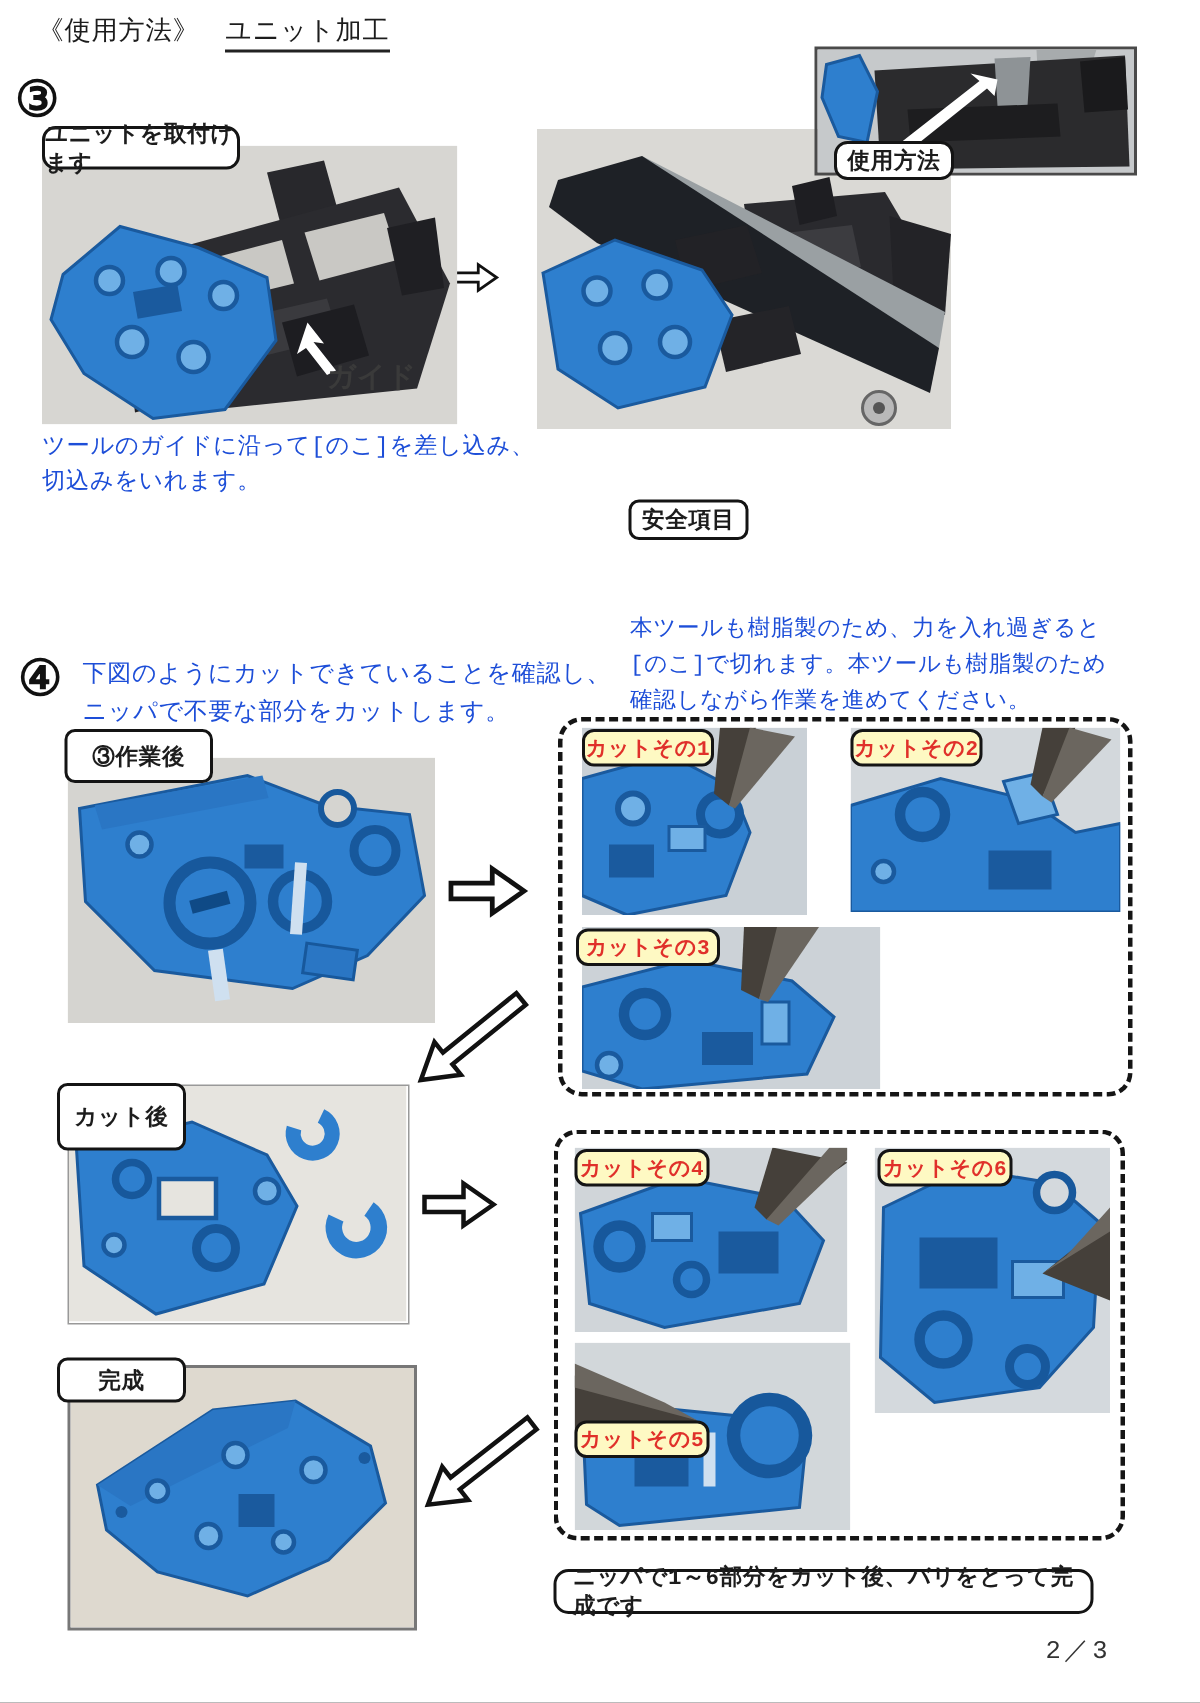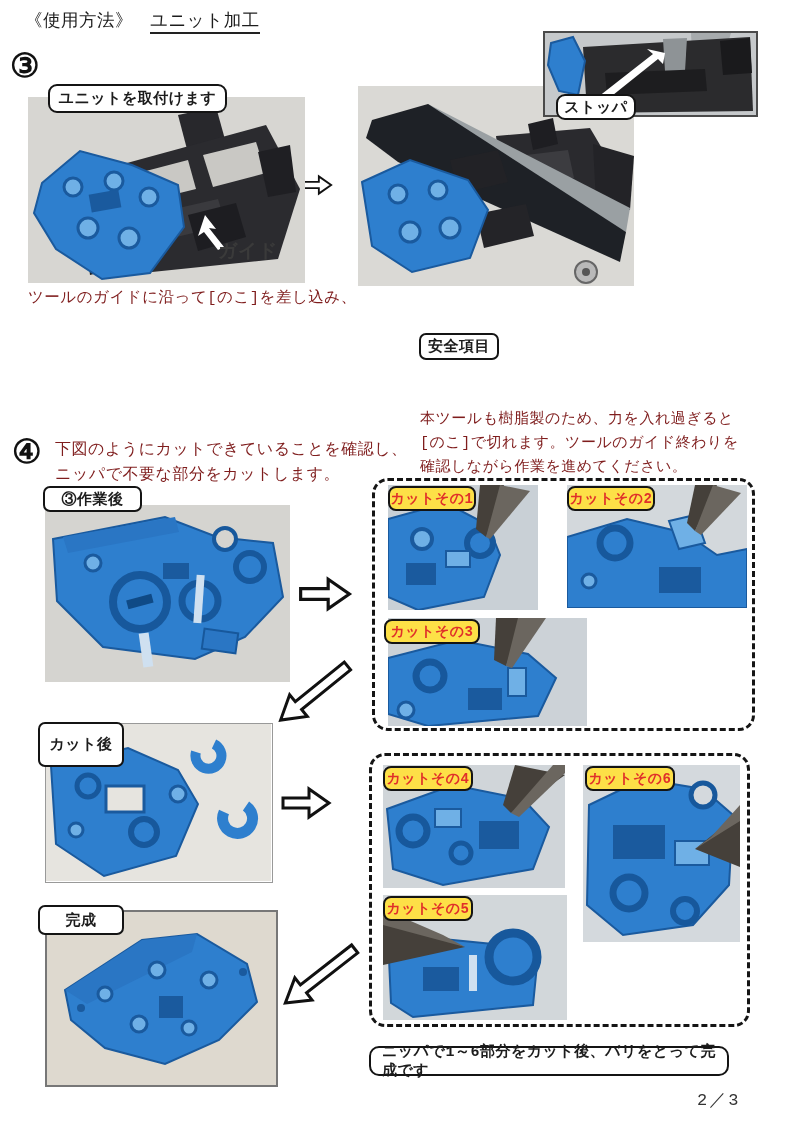--- a/index.html
+++ b/index.html
@@ -9,46 +9,46 @@
     overflow:hidden;margin:0 auto;
   }
   .abs{position:absolute;}
   .jp{letter-spacing:0.5px;}
   .tag{
     background:#fff;border:2.5px solid #141414;border-radius:9px;
     display:flex;align-items:center;justify-content:center;
     font-weight:bold;box-sizing:border-box;z-index:5;
   }
   .red-tag{
-    background:#fde047;border:2.5px solid #141414;border-radius:8px;
+    background:#fef9c3;border:2.5px solid #141414;border-radius:8px;
     display:flex;align-items:center;justify-content:center;
     font-weight:bold;font-size:14px;color:#e0302a;z-index:6;box-sizing:border-box;
   }
   .dashed-box{
     border:3px dashed #151515;border-radius:16px;box-sizing:border-box;background:#fff;z-index:1;
   }
   .photo{box-sizing:border-box;overflow:hidden;z-index:2;}
-  .caption{font-size:15.5px;line-height:23px;color:#7f1d1d;}
+  .caption{font-size:15.5px;line-height:23px;color:#1d4ed8;}
   .circ-num{font-size:33px;font-weight:bold;color:#111;line-height:1;}
   .annot{color:#3a3a3a;font-size:19px;font-weight:bold;z-index:7;}
   svg{display:block;}
 </style>
 </head>
 <body>
 
 <div id="sheet">
 
   <div class="abs jp" style="left:25px;top:8px;font-size:17.5px;">
     <span>《使用方法》</span>
     <span style="border-bottom:2px solid #222;padding-bottom:1px;margin-left:6px;">ユニット加工</span>
   </div>
 
   <div class="abs circ-num" style="left:10px;top:52px;">③</div>
 
-  <div class="abs tag jp" style="left:28px;top:84px;width:179px;height:29px;font-size:15px;margin-left:20px;">ユニットを取付けます</div>
+  <div class="abs tag jp" style="left:28px;top:84px;width:132px;height:29px;font-size:15px;">ユニットを取付けます</div>
 
   <div class="abs photo" style="left:28px;top:97px;width:277px;height:186px;">
     <svg width="277" height="186" viewBox="0 0 277 186">
       <rect x="0" y="0" width="277" height="186" fill="#d7d6d2"></rect>
 
       <polygon points="150,18 188,10 198,46 160,56" fill="#28282c"></polygon>
       <polygon points="55,78 238,28 272,92 250,162 95,178" fill="#2b2b2f"></polygon>
       <polygon points="95,80 160,63 168,92 103,108" fill="#c9c8c4"></polygon>
       <polygon points="175,58 228,45 238,76 185,90" fill="#c9c8c4"></polygon>
       <polygon points="120,118 190,102 198,128 128,145" fill="#3a3a3e"></polygon>
@@ -111,43 +111,44 @@
       <polygon points="118,6 142,5 140,38 120,38" fill="#8e9396"></polygon>
       <polygon points="60,40 160,36 162,58 62,62" fill="#1d1d1f"></polygon>
       <polygon points="175,8 205,5 207,40 178,42" fill="#1a1a1c"></polygon>
 
       <polygon points="6,10 28,4 40,28 33,62 14,58 3,32" fill="#2e7fce" stroke="#1a5a9e" stroke-width="2"></polygon>
 
       <polygon points="120,20 118,31 113,26 58,70 53,64 108,21 102,16" fill="#ffffff"></polygon>
     </svg>
   </div>
 
-  <div class="abs tag jp" style="left:556px;top:94px;width:80px;height:26px;font-size:15px;z-index:8;">ストッパ</div>
+  <div class="abs tag jp" style="left:556px;top:94px;width:80px;height:26px;font-size:15px;z-index:8;">使用方法</div>
 
   <div class="abs caption jp" style="left:28px;top:287px;">
     <div>ツールのガイドに沿って[のこ]を差し込み、</div>
+    <div>切込みをいれます。</div>
   </div>
 
 
   <div class="abs tag jp" style="left:419px;top:333px;width:80px;height:27px;font-size:15px;border-radius:7px;">安全項目</div>
 
   <div class="abs caption jp" style="left:420px;top:364px;font-size:15px;line-height:24px;margin-top:44px;">
     <div>本ツールも樹脂製のため、力を入れ過ぎると</div>
-    <div>[のこ]で切れます。ツールのガイド終わりを</div>
+    <div>[のこ]で切れます。本ツールも樹脂製のため</div>
     <div>確認しながら作業を進めてください。</div>
   </div>
 
   <div class="abs circ-num" style="left:12px;top:438px;">④</div>
 
   <div class="abs caption jp" style="left:55px;top:438px;font-size:16px;line-height:25px;">
     <div>下図のようにカットできていることを確認し、</div>
     <div>ニッパで不要な部分をカットします。</div>
   </div>
 
-  <div class="abs tag jp" style="left:43px;top:486px;width:99px;height:26px;font-size:15px;border-radius:7px;">③作業後</div>
+  <div class="abs tag jp" style="left:43px;top:486px;width:99px;height:36px;font-size:15px;border-radius:7px;">③作業後</div>
   <div class="abs photo" style="left:45px;top:505px;width:245px;height:177px;">
     <svg width="245" height="177" viewBox="0 0 245 177">
       <rect x="0" y="0" width="245" height="177" fill="#d5d4d0"></rect>
       <polygon points="8,34 120,12 172,32 228,38 238,92 200,132 150,154 58,142 12,96" fill="#2e7fce" stroke="#1a5a9e" stroke-width="2"></polygon>
       <polygon points="18,32 130,12 134,27 23,48" fill="#2a76c4"></polygon>
       <circle cx="95" cy="97" r="27" fill="#2e7fce" stroke="#17589c" stroke-width="8"></circle>
       <rect x="82" y="92" width="26" height="9" fill="#0f4a86" transform="rotate(-15 95 97)"></rect>
       <circle cx="155" cy="96" r="18" fill="#2e7fce" stroke="#17589c" stroke-width="7"></circle>
       <circle cx="205" cy="62" r="14" fill="#2e7fce" stroke="#17589c" stroke-width="6"></circle>
       <circle cx="180" cy="34" r="11" fill="#d5d4d0" stroke="#17589c" stroke-width="4"></circle>
@@ -268,21 +269,21 @@
     <svg width="184" height="125" viewBox="0 0 184 125">
       <rect width="184" height="125" fill="#d2d7da"></rect>
       <polygon points="6,64 60,44 120,50 154,70 150,110 30,122 8,108" fill="#2e7fce" stroke="#1a5a9e" stroke-width="2"></polygon>
       <circle cx="130" cy="62" r="24" fill="#2e7fce" stroke="#17589c" stroke-width="9"></circle>
       <rect x="40" y="72" width="36" height="24" fill="#1a5a9e"></rect>
       <rect x="86" y="60" width="8" height="36" fill="#cfe0f0"></rect>
       <polygon points="0,22 82,52 0,70" fill="#45403a"></polygon>
       <polygon points="0,14 60,40 82,52 0,30" fill="#6b665f"></polygon>
     </svg>
   </div>
-  <div class="abs red-tag jp" style="left:383px;top:896px;width:90px;height:25px;">カットその5</div>
+  <div class="abs red-tag jp" style="left:383px;top:947px;width:90px;height:25px;">カットその5</div>
 
   <div class="abs" style="left:273px;top:959px;width:94px;height:34px;transform:rotate(142deg);">
     <svg width="94" height="34" viewBox="0 0 94 34">
       <polygon points="3,12 68,12 68,3 91,17 68,31 68,22 3,22" fill="#fff" stroke="#111" stroke-width="3"></polygon>
     </svg>
   </div>
 
   <div class="abs photo" style="left:45px;top:910px;width:233px;height:177px;border:2px solid #777;">
     <svg width="229" height="173" viewBox="0 0 229 173">
       <rect width="229" height="173" fill="#ded9cf"></rect>

